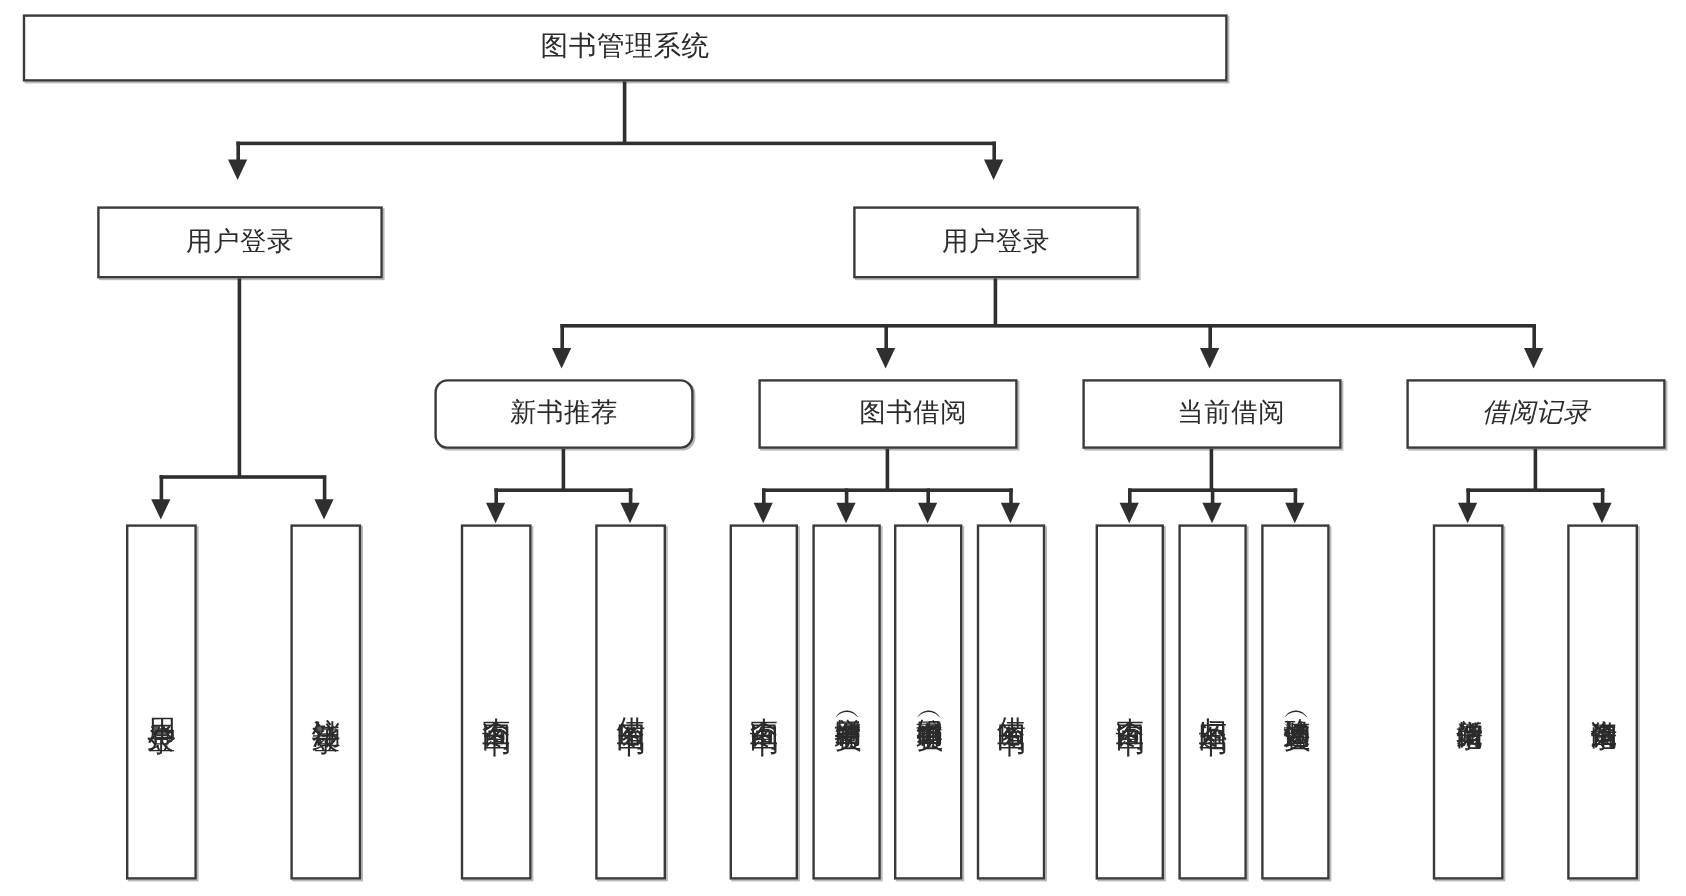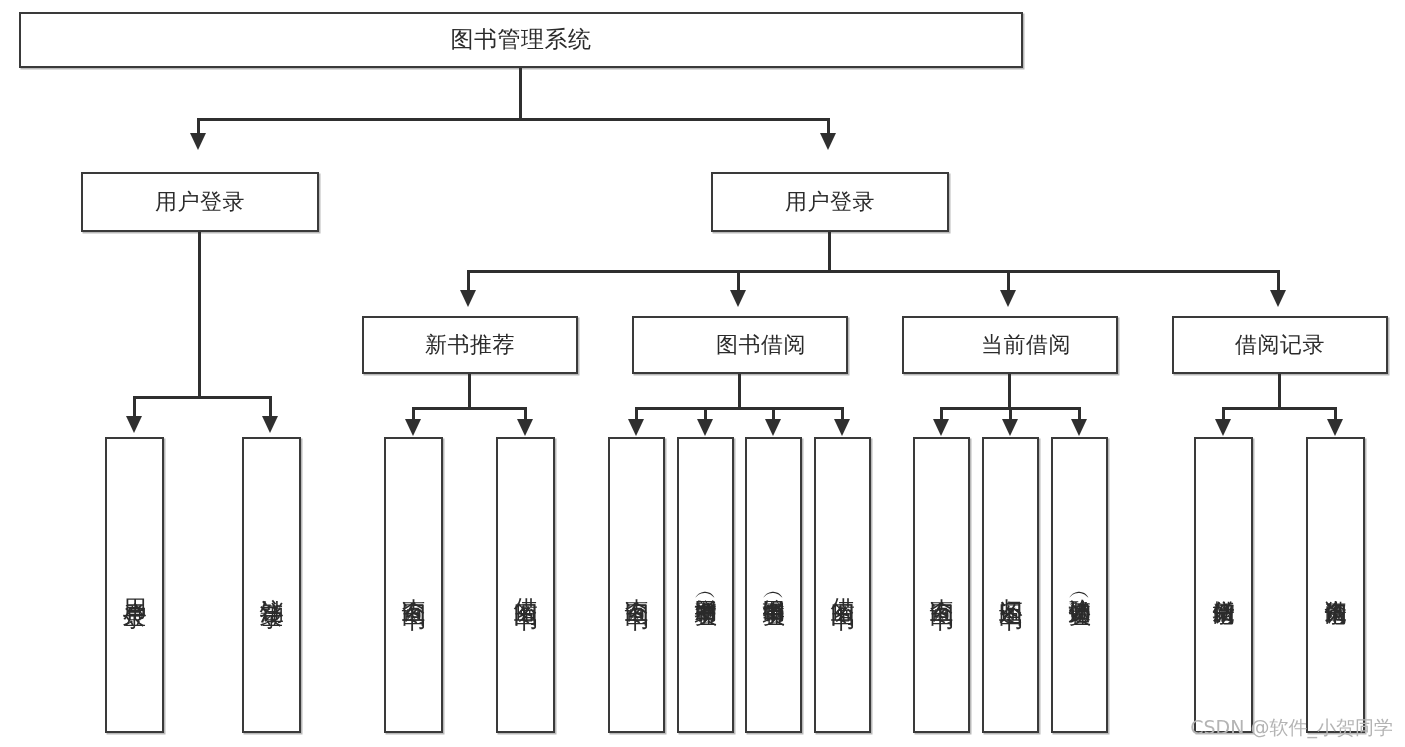--- a/index.html
+++ b/index.html
@@ -124,30 +124,30 @@
   <div class="ln h" style="left:467px; top:270px; width:813px; height:3px;"></div>
   <div class="ln v" style="left:467px; top:270px; width:3px; height:24px;"></div>
   <div class="arrow" style="left:460px; top:290px;"></div>
   <div class="ln v" style="left:737px; top:270px; width:3px; height:24px;"></div>
   <div class="arrow" style="left:730px; top:290px;"></div>
   <div class="ln v" style="left:1007px; top:270px; width:3px; height:24px;"></div>
   <div class="arrow" style="left:1000px; top:290px;"></div>
   <div class="ln v" style="left:1277px; top:270px; width:3px; height:24px;"></div>
   <div class="arrow" style="left:1270px; top:290px;"></div>
 
-  <div class="node horiz" style="left:362px; top:316px; width:216px; height:58px;">
+  <div class="node horiz" style="left:362px; top:316px; width:216px; height:58px;border-radius:11px;">
     <span class="label">新书推荐</span>
   </div>
   <div class="node horiz" style="left:632px; top:316px; width:216px; height:58px;padding-left:42px;">
     <span class="label">图书借阅</span>
   </div>
   <div class="node horiz" style="left:902px; top:316px; width:216px; height:58px;padding-left:32px;">
     <span class="label">当前借阅</span>
   </div>
-  <div class="node horiz" style="left:1172px; top:316px; width:216px; height:58px;">
+  <div class="node horiz" style="left:1172px; top:316px; width:216px; height:58px;font-style:italic;">
     <span class="label">借阅记录</span>
   </div>
 
   <div class="ln v" style="left:468px; top:374px; width:3px; height:35px;"></div>
   <div class="ln h" style="left:412px; top:407px; width:115px; height:3px;"></div>
   <div class="ln v" style="left:412px; top:407px; width:3px; height:16px;"></div>
   <div class="arrow" style="left:405px; top:419px;"></div>
   <div class="ln v" style="left:524px; top:407px; width:3px; height:16px;"></div>
   <div class="arrow" style="left:517px; top:419px;"></div>
 
@@ -215,15 +215,14 @@
     <span class="label">确认归还（管理员）</span>
   </div>
 
   <div class="node vert narrow" style="left:1194px; top:437px; width:59px; height:296px;">
     <span class="label">新增借阅记录</span>
   </div>
   <div class="node vert narrow" style="left:1306px; top:437px; width:59px; height:296px;">
     <span class="label">查询借阅记录</span>
   </div>
 
-  <div class="watermark">CSDN @软件_小贺同学</div>
 
 </div>
 
 </body></html>

